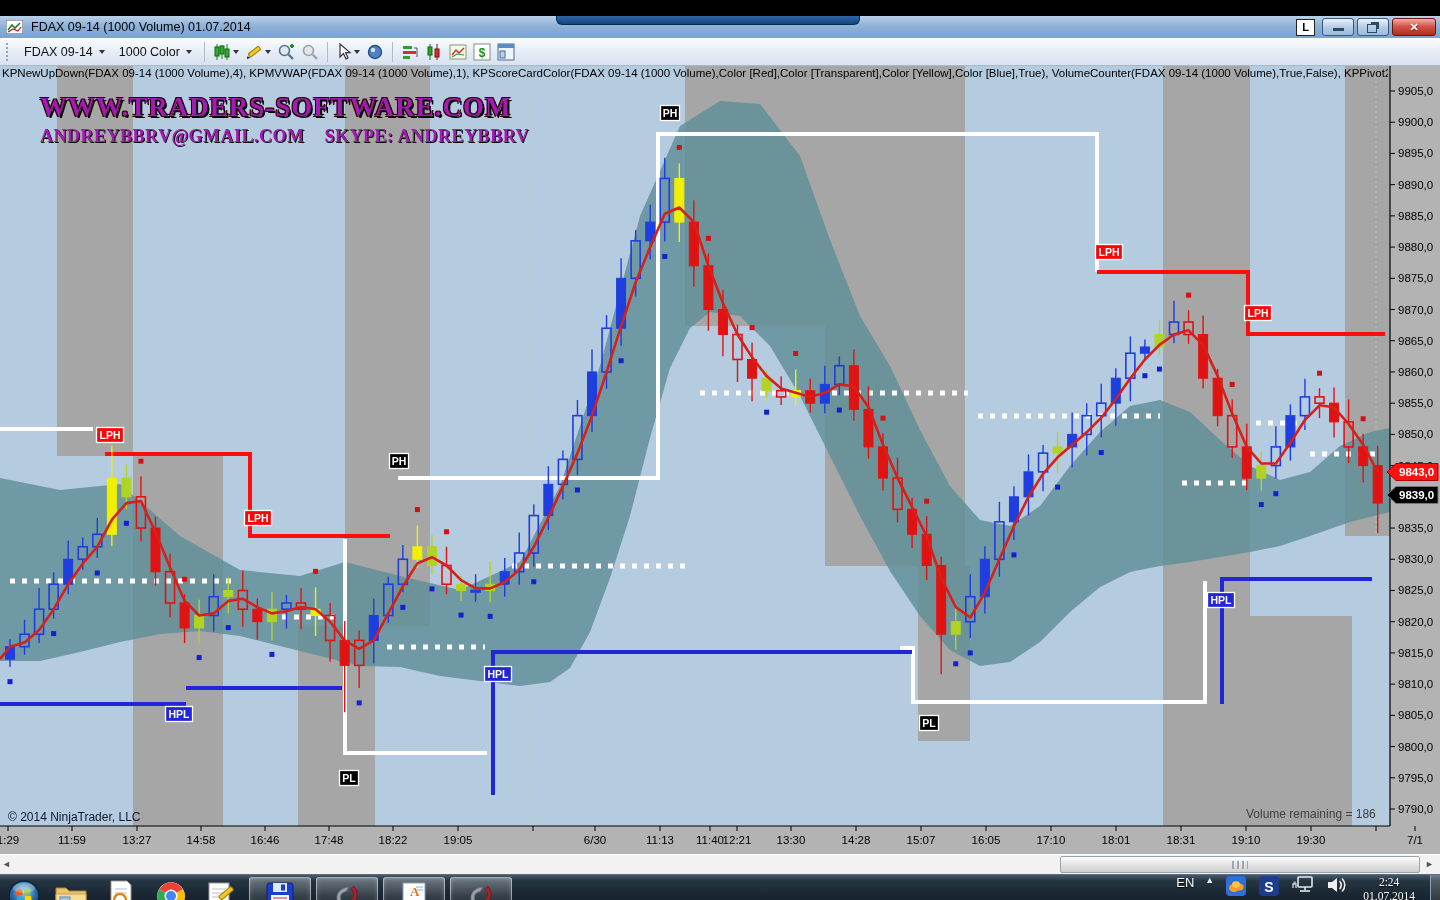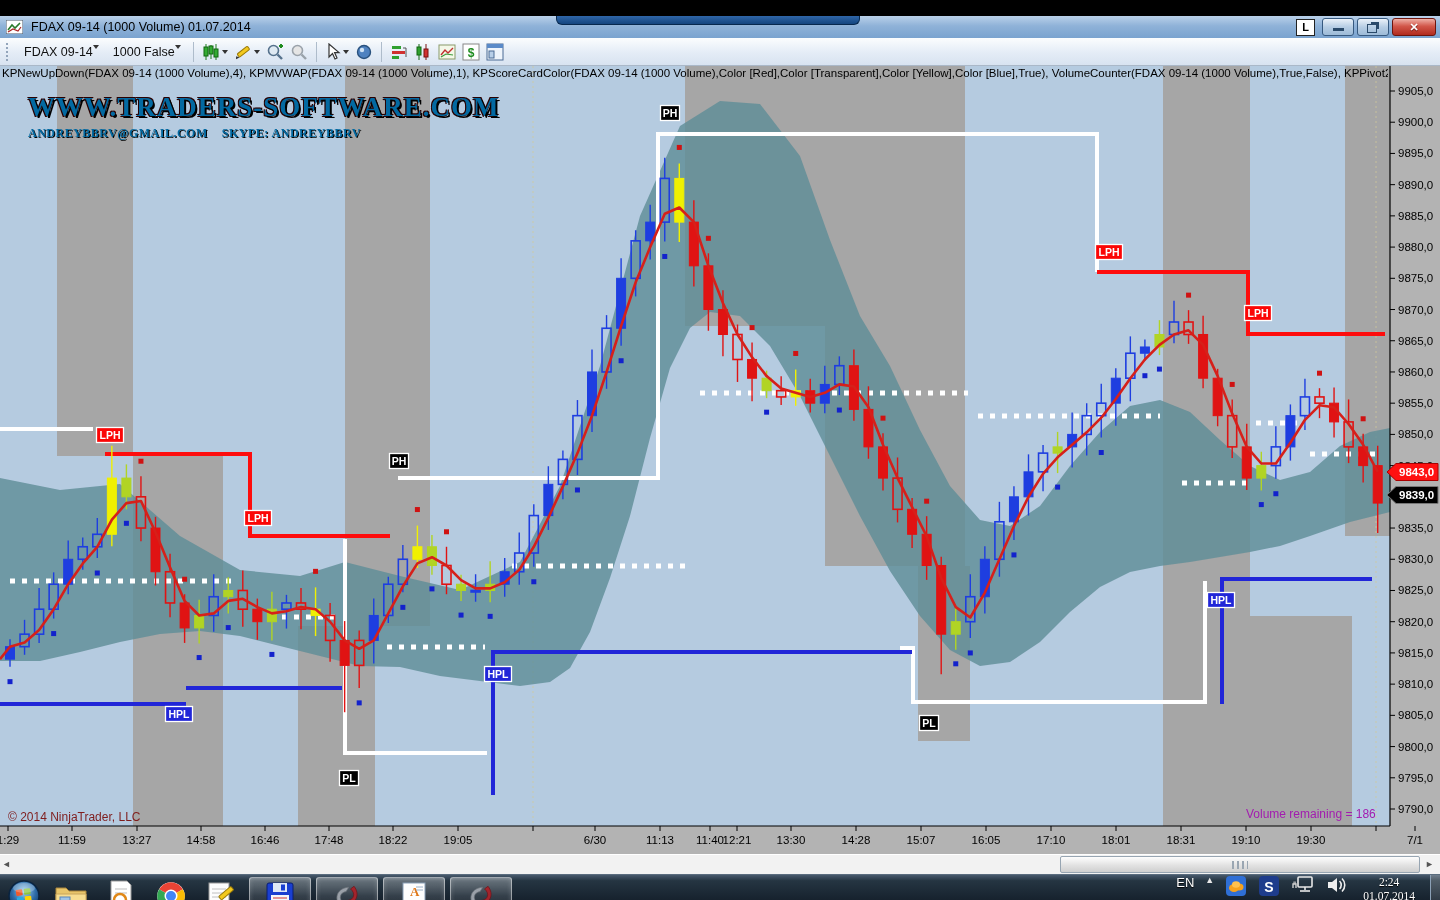--- a/index.html
+++ b/index.html
@@ -23,35 +23,35 @@
   .glyph-min{width:11px;height:3px;background:#2a4a6a;margin-top:5px;}
   .glyph-restore{width:8px;height:7px;border:1.5px solid #2a4a6a;box-shadow:3px -3px 0 -1px #2a4a6a;margin:2px 2px 0 0;}
   .btn-close{width:42px;background:linear-gradient(#efb0a6,#d2574a 45%,#b12b1e);border-color:#6e150d;
     color:#fff;font-weight:bold;font-size:11px;text-shadow:0 1px 1px #611;}
 
   
   .toolbar{position:absolute;top:22px;left:0;width:1440px;height:28px;
     background:linear-gradient(#fbfdfe,#e4ecf6 55%,#d8e3f0);border-bottom:1px solid #aab8c8;
     display:flex;align-items:center;padding-left:4px;font-size:12.5px;color:#111;box-sizing:border-box;}
   .grip{width:3px;height:18px;border-left:2px dotted #93a5bb;margin:0 6px 0 2px;}
-  .tb-select{display:flex;align-items:flex-start;padding:3px 7px;border-radius:2px;}
+  .tb-select{display:flex;align-items:center;gap:6px;padding:3px 7px;border-radius:2px;}
   .caret{width:0;height:0;border-left:3.5px solid transparent;border-right:3.5px solid transparent;border-top:4px solid #333;}
   .tb-sep{width:1px;height:20px;background:#aebccb;margin:0 5px;}
   .tb-btn{height:24px;display:flex;align-items:center;justify-content:center;padding:0 3px;border-radius:3px;gap:2px;}
 
   
   #chart-svg{position:absolute;top:50px;left:0;}
   #chart-svg text{font-family:"Liberation Sans",sans-serif;}
   .indicator-text{position:absolute;top:51px;left:2px;width:1386px;font-size:11.5px;color:#000;
     white-space:nowrap;overflow:hidden;}
-  .watermark{position:absolute;top:76px;left:28px;color:#0369a1;font-family:"Liberation Serif",serif;font-weight:bold;}
+  .watermark{position:absolute;top:76px;left:40px;color:#a21caf;font-family:"Liberation Serif",serif;font-weight:bold;}
   .wm1{font-size:27px;letter-spacing:1px;text-shadow:2px 2px 0 #000,-1px -1px 0 #2a0000,1px -1px 0 #2a0000,-1px 1px 0 #2a0000;}
-  .wm2{font-size:12px;margin-top:3px;letter-spacing:.5px;white-space:pre;text-shadow:1px 1px 0 #000;}
-  .copyright{position:absolute;top:794px;left:8px;font-size:12px;color:#7f1d1d;}
-  .volume-remaining{position:absolute;top:791px;left:1246px;font-size:12px;color:#a21caf;text-align:right;}
+  .wm2{font-size:18px;margin-top:3px;letter-spacing:.5px;white-space:pre;text-shadow:1px 1px 0 #000;}
+  .copyright{position:absolute;top:794px;left:8px;font-size:12px;color:#0f172a;}
+  .volume-remaining{position:absolute;top:791px;left:1246px;font-size:12px;color:#404040;text-align:right;}
 
   
   .hscroll{position:absolute;top:838px;left:0;width:1440px;height:20px;background:#f2f2f2;border-top:1px solid #fff;box-sizing:border-box;}
   .hs-left{position:absolute;left:2px;top:4px;font-size:9px;color:#555;}
   .hs-right{position:absolute;right:6px;top:4px;font-size:9px;color:#555;}
   .hs-thumb{position:absolute;left:1060px;top:1px;width:360px;height:17px;
     background:linear-gradient(#fefefe,#e2e2e2 55%,#cfcfcf);border:1px solid #97a5b2;border-radius:2px;
     display:flex;align-items:center;justify-content:center;box-sizing:border-box;}
   .hs-grip{width:16px;height:8px;background:repeating-linear-gradient(90deg,#9aa6b2 0 2px,transparent 2px 5px);}
 
@@ -98,21 +98,21 @@
   </div>
   <div class="top-tab"></div>
 
   <div class="toolbar">
     <div class="grip"></div>
     <div class="tb-select">
       <span>FDAX 09-14</span>
       <span class="caret"></span>
     </div>
     <div class="tb-select">
-      <span>1000 False</span>
+      <span>1000 Color</span>
       <span class="caret"></span>
     </div>
     <div class="tb-sep"></div>
     <div class="tb-btn">
       <svg width="18" height="18" viewBox="0 0 18 18">
         <line x1="4" y1="1" x2="4" y2="17" stroke="#1a7a1a"></line>
           <rect x="2" y="4" width="4" height="9" fill="#32aa32" stroke="#116611"></rect>
         <line x1="9" y1="2" x2="9" y2="16" stroke="#1a7a1a"></line>
           <rect x="7" y="3" width="4" height="8" fill="#32aa32" stroke="#116611"></rect>
         <line x1="14" y1="1" x2="14" y2="17" stroke="#1a7a1a"></line>

